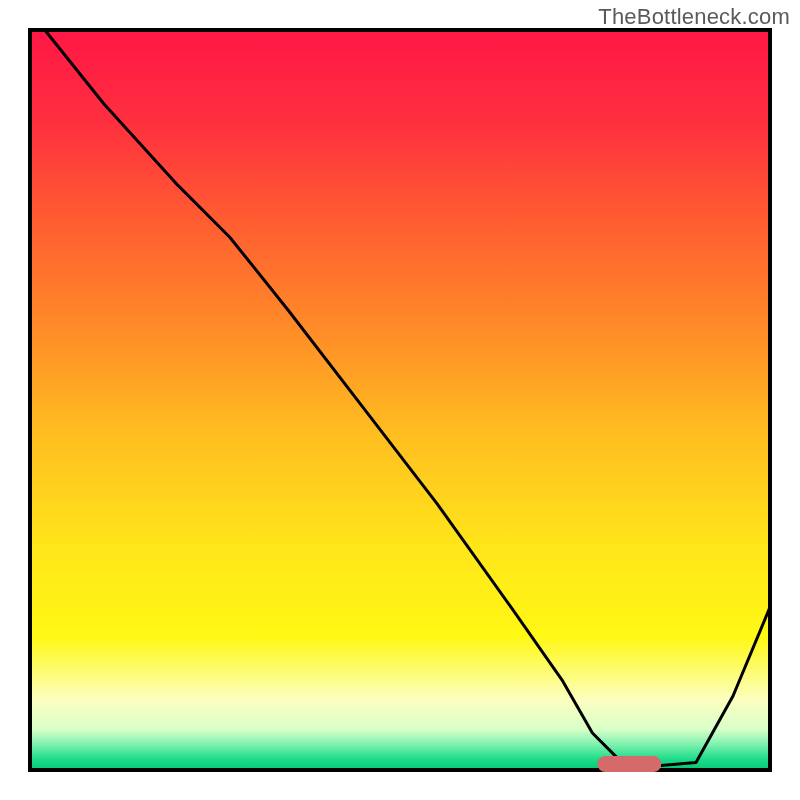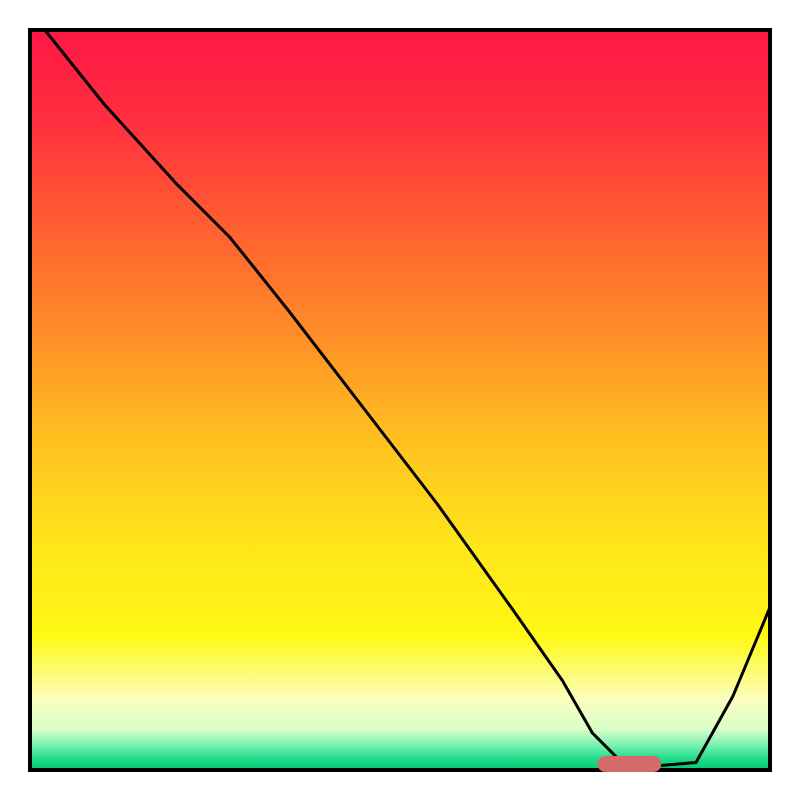--- a/index.html
+++ b/index.html
@@ -30,20 +30,21 @@
     top: 0;
     width: 800px;
     height: 800px;
     display: block;
   }
 </style>
 </head>
 <body>
 <div class="container">
 
+  <div class="watermark">TheBottleneck.com</div>
 
   <svg class="plot" viewBox="0 0 800 800" preserveAspectRatio="none">
     <defs>
       <linearGradient id="bg-grad" x1="0" y1="0" x2="0" y2="1">
       <stop offset="0.00%" stop-color="#ff1745"></stop>
           <stop offset="12.00%" stop-color="#ff2e3f"></stop>
           <stop offset="25.00%" stop-color="#ff5a32"></stop>
           <stop offset="40.00%" stop-color="#ff8a28"></stop>
           <stop offset="55.00%" stop-color="#ffbf20"></stop>
           <stop offset="70.00%" stop-color="#ffe61a"></stop>

